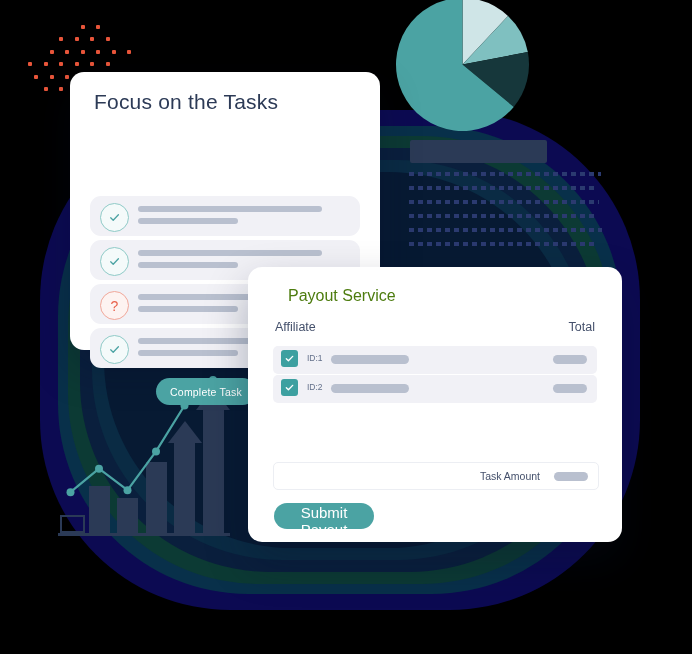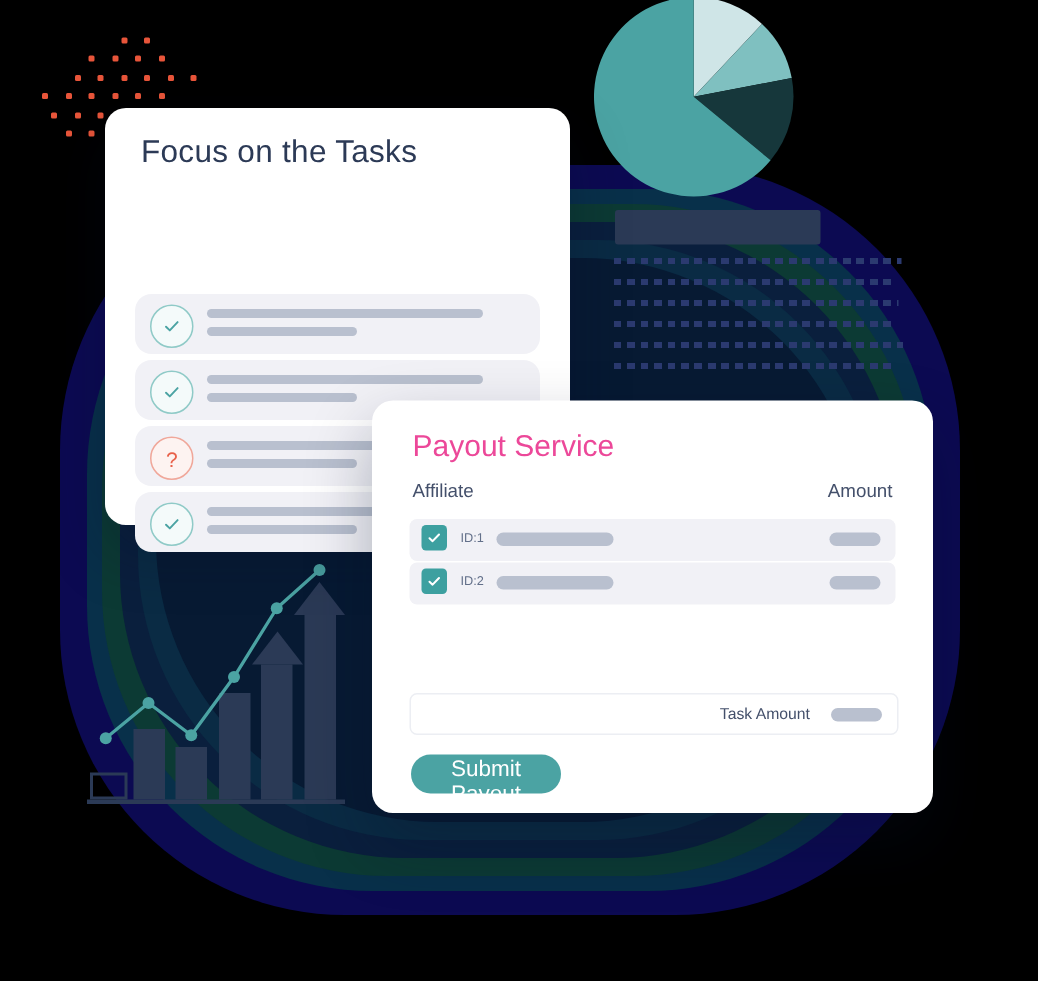--- a/index.html
+++ b/index.html
@@ -100,21 +100,21 @@
     cursor:pointer;letter-spacing:.2px;
   }
 
   
   .payout-card{
     position:absolute;left:248px;top:267px;width:374px;height:275px;
     background:#fff;border-radius:14px;
     box-shadow:0 20px 44px rgba(8,16,40,.30);
   }
   .payout-title{
-    position:absolute;left:27px;top:20px;font-size:20px;color:#ec4899;
+    position:absolute;left:40px;top:20px;font-size:16px;color:#4d7c0f;
   }
   .col-aff{position:absolute;left:27px;top:53px;font-size:12.5px;color:#44506b;}
   .col-amt{position:absolute;right:27px;top:53px;font-size:12.5px;color:#44506b;}
   .pay-row{
     position:absolute;left:25px;width:324px;height:28px;
     background:#f1f1f6;border-radius:5px;
   } 
   .cbx{
     position:absolute;left:8px;top:4px;width:17px;height:17px;border-radius:3px;
     display:flex;align-items:center;justify-content:center;
@@ -273,26 +273,27 @@
     <div class="task-row t4">
       <div class="status-icon ok">
         <svg width="13" height="13" viewBox="0 0 16 16">
           <path d="M3.3 8.4 L6.4 11.4 L12.8 4.6" fill="none" stroke="#4ba3a3" stroke-width="1.6" stroke-linecap="round" stroke-linejoin="round"></path>
         </svg>
       </div>
       <div class="sk long"></div>
       <div class="sk short"></div>
     </div>
 
+    <button class="complete-btn">Complete Task</button>
   </div>
 
   <div class="payout-card">
     <div class="payout-title">Payout Service</div>
     <div class="col-aff">Affiliate</div>
-    <div class="col-amt">Amount</div>
+    <div class="col-amt">Total</div>
 
     <div class="pay-row" style="top:79px">
       <div class="cbx on">
         <svg width="11" height="11" viewBox="0 0 16 16">
           <path d="M3.4 8.5 L6.4 11.3 L12.6 4.9" fill="none" stroke="#ffffff" stroke-width="2" stroke-linecap="round" stroke-linejoin="round"></path>
         </svg>
       </div>
       <div class="rowid">ID:1</div>
       <div class="rowbar"></div>
       <div class="rowamt"></div>

